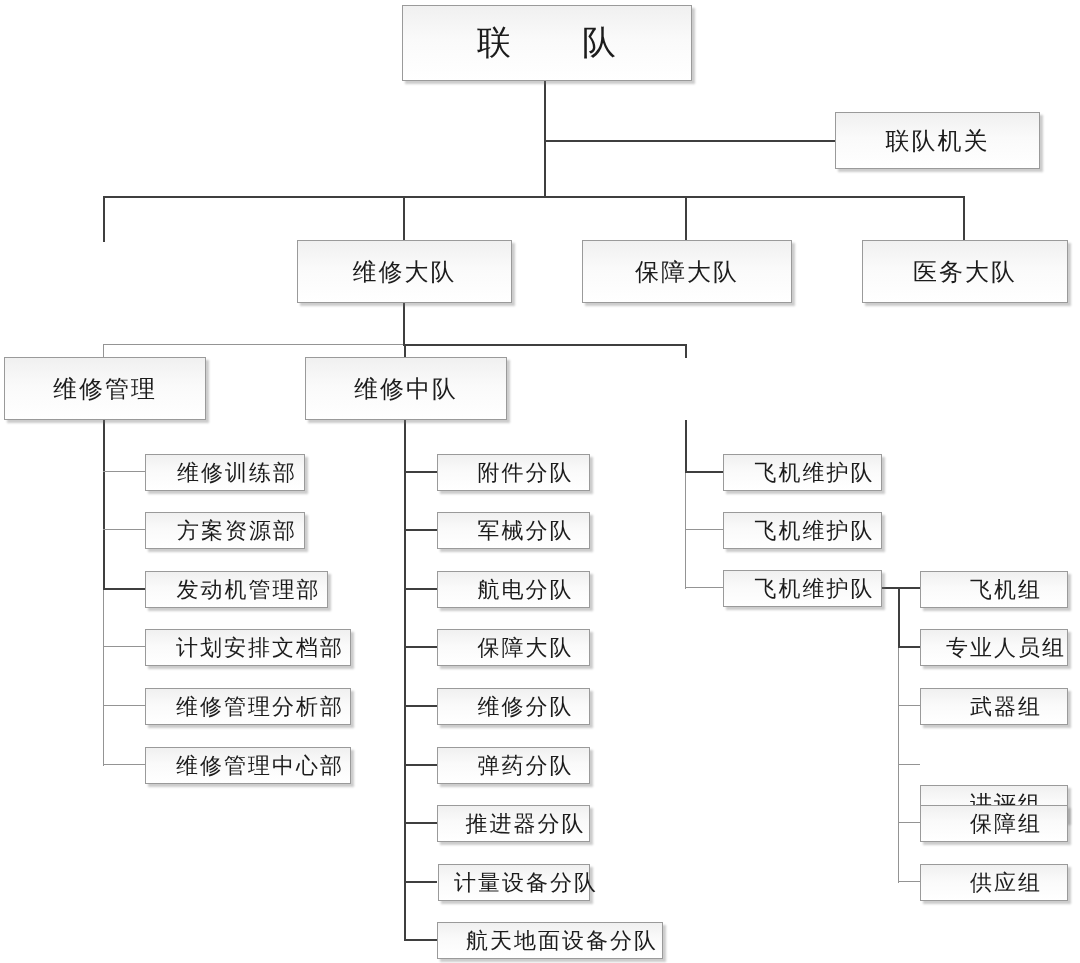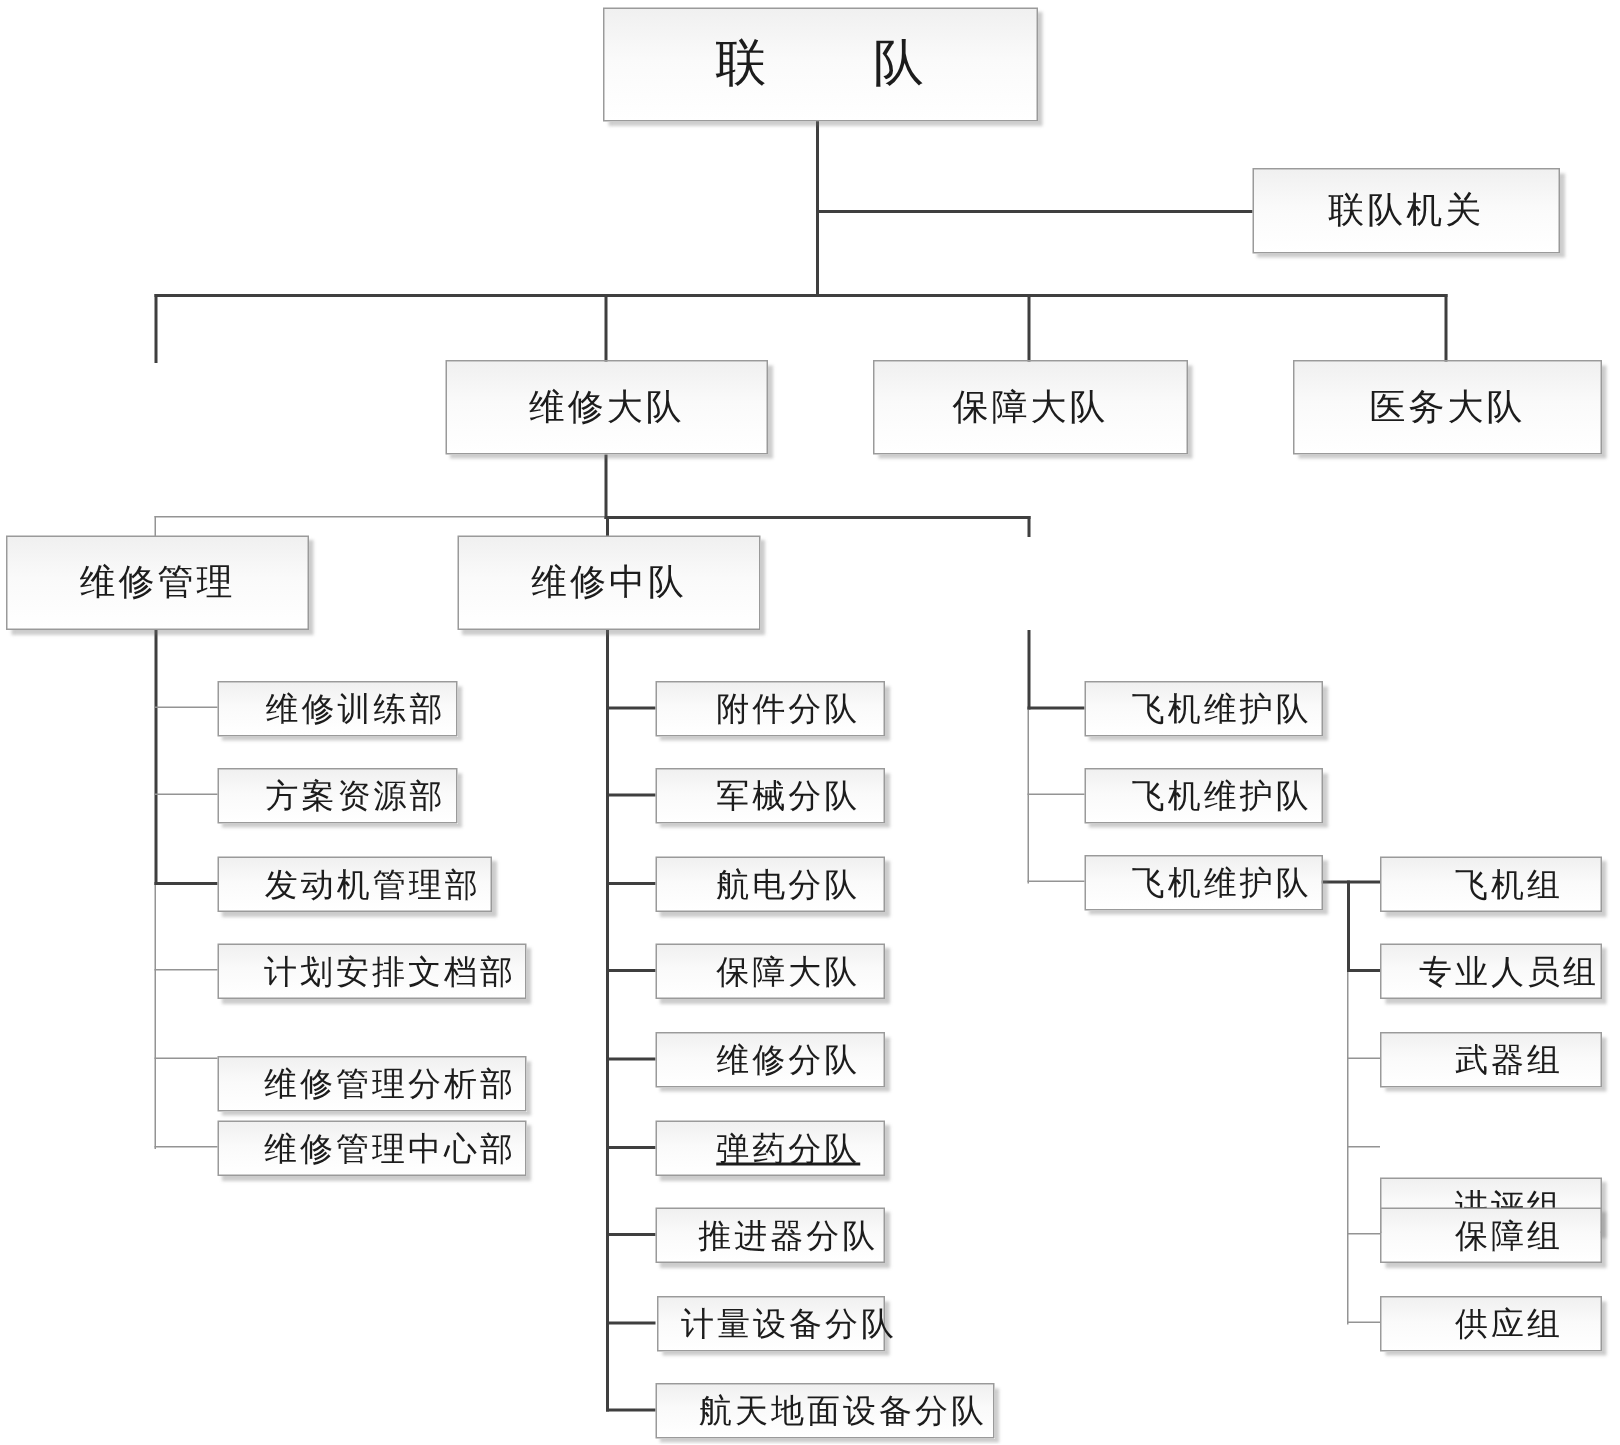--- a/index.html
+++ b/index.html
@@ -46,28 +46,28 @@
   <div class="node" style="left:862px;top:240px;width:206px;height:63px;">医务大队</div>
 
   <div class="node" style="left:4px;top:357px;width:202px;height:63px;">维修管理</div>
   <div class="node" style="left:305px;top:357px;width:202px;height:63px;">维修中队</div>
 
   <div id="gen">
       <div class="node small" style="left: 145px; top: 454px; width: 160px; height: 37px;">维修训练部</div>
       <div class="node small" style="left: 145px; top: 512px; width: 160px; height: 37px;">方案资源部</div>
       <div class="node small" style="left: 145px; top: 571px; width: 183px; height: 37px;">发动机管理部</div>
       <div class="node small" style="left: 145px; top: 629px; width: 206px; height: 37px;">计划安排文档部</div>
-      <div class="node small" style="left: 145px; top: 688px; width: 206px; height: 37px; margin-top: 16px;">维修管理分析部</div>
+      <div class="node small" style="left: 145px; top: 688px; width: 206px; height: 37px;">维修管理分析部</div>
       <div class="node small" style="left: 145px; top: 747px; width: 206px; height: 37px;">维修管理中心部</div>
       <div class="node small" style="left: 437px; top: 454px; width: 153px; height: 37px;">附件分队</div>
       <div class="node small" style="left: 437px; top: 512px; width: 153px; height: 37px;">军械分队</div>
       <div class="node small" style="left: 437px; top: 571px; width: 153px; height: 37px;">航电分队</div>
       <div class="node small" style="left: 437px; top: 629px; width: 153px; height: 37px;">保障大队</div>
       <div class="node small" style="left: 437px; top: 688px; width: 153px; height: 37px;">维修分队</div>
-      <div class="node small" style="left: 437px; top: 747px; width: 153px; height: 37px; text-decoration: underline;">弹药分队</div>
+      <div class="node small" style="left: 437px; top: 747px; width: 153px; height: 37px;">弹药分队</div>
       <div class="node small" style="left: 437px; top: 805px; width: 153px; height: 37px;">推进器分队</div>
       <div class="node small" style="left: 438px; top: 864px; width: 152px; height: 37px;">计量设备分队</div>
       <div class="node small" style="left: 437px; top: 922px; width: 226px; height: 37px;">航天地面设备分队</div>
       <div class="node small" style="left: 723px; top: 454px; width: 159px; height: 37px;">飞机维护队</div>
       <div class="node small" style="left: 723px; top: 512px; width: 159px; height: 37px;">飞机维护队</div>
       <div class="node small" style="left: 723px; top: 570px; width: 159px; height: 37px;">飞机维护队</div>
       <div class="node small" style="left: 920px; top: 571px; width: 148px; height: 37px;">飞机组</div>
       <div class="node small" style="left: 920px; top: 629px; width: 148px; height: 37px;">专业人员组</div>
       <div class="node small" style="left: 920px; top: 688px; width: 148px; height: 37px;">武器组</div>
       <div class="node small" style="left: 920px; top: 747px; width: 148px; height: 37px; margin-top: 38px;">讲评组</div>

